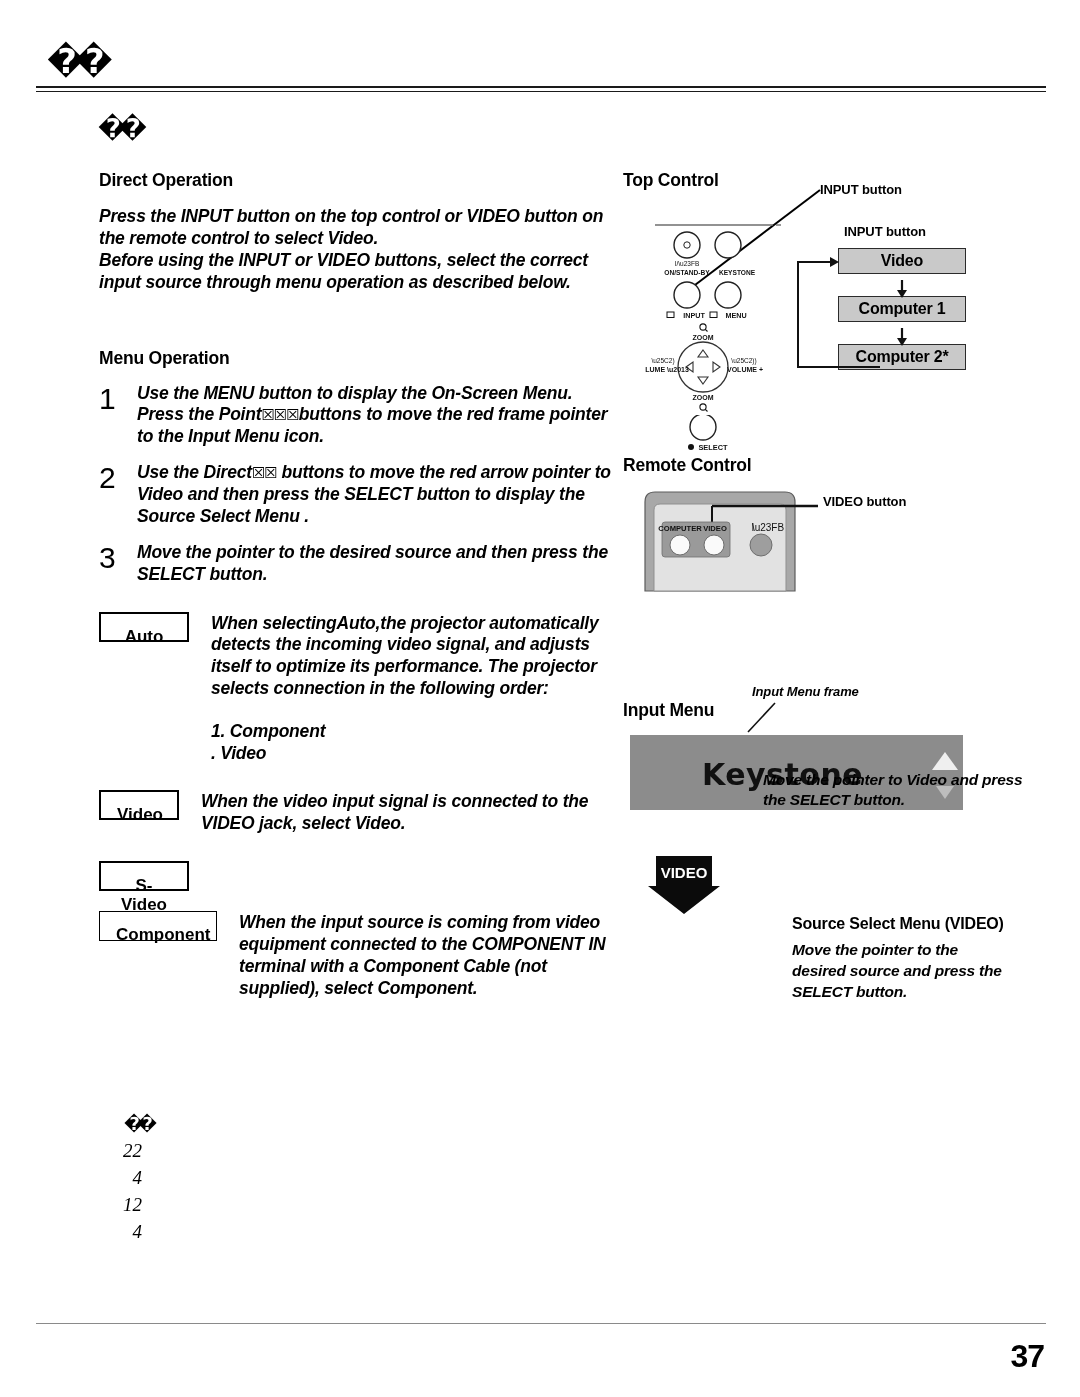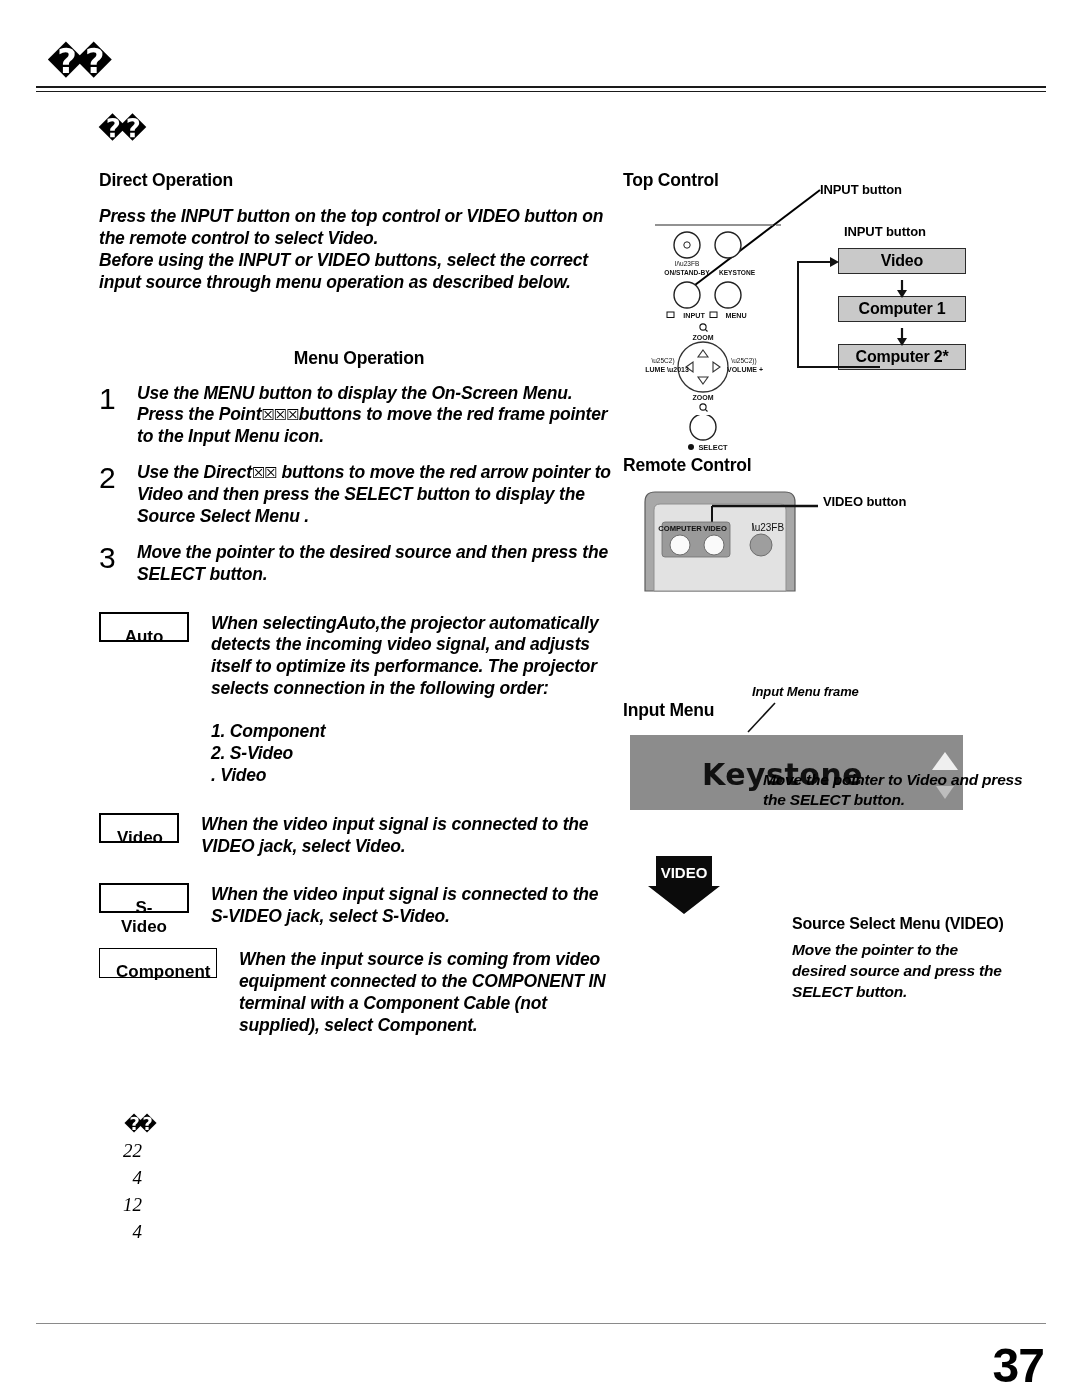--- a/index.html
+++ b/index.html
@@ -154,40 +154,40 @@
     line-height:1.42; text-align:right; width:32px;
   }
 
   
   .rule-bot{
     position:absolute; left:36px; top:1323px; width:1010px; height:0;
     border-top:1.6px solid #8a8a8a;
   }
   .pageno{
     position:absolute; right:36px; top:1338px;
-    font-size:48px; font-weight:bold; letter-spacing:-1px;
+    font-size:32px; font-weight:bold; letter-spacing:-1px;
   }
 </style>
 </head>
 <body>
 
 <div class="hdr-glyph">��</div>
 <div class="rule-top"></div>
 <div class="rule-top2"></div>
 <div class="note-glyph">��</div>
 
 <div class="lcol">
 
   <h3 class="sec">Direct Operation</h3>
   <p class="body">Press the INPUT button on the top control or VIDEO button on the remote control to select Video.</p>
   <p class="body">Before using the INPUT or VIDEO buttons, select the correct input source through menu operation as described below.</p>
 
   <div class="gap-lg"></div>
 
-  <h3 class="sec" style="margin-bottom:4px;text-align:center;">Menu Operation</h3>
+  <h3 class="sec" style="margin-bottom:4px;">Menu Operation</h3>
 
   <div class="step">
     <div class="step-num">1</div>
     <div class="step-txt">
       <p class="body"><span>Use the MENU button to display the On-Screen Menu. Press the Point</span><span class="tofu">☒☒☒</span><span>buttons to move the red frame pointer to the Input Menu icon.</span></p>
     </div>
   </div>
 
   <div class="step">
     <div class="step-num">2</div>
@@ -204,36 +204,32 @@
   </div>
 
   <div class="srcrow" style="margin-top:26px;">
     <div class="srcbox w1">Auto</div>
     <div class="srcdesc">
       <p class="body">When selectingAuto,the projector automatically detects the incoming video signal, and adjusts itself to optimize its performance. The projector selects connection in the following order:</p>
     </div>
   </div>
   <div style="margin-left:112px; margin-top:20px;">
     <p class="orderlist">1. Component</p>
-    <p class="orderlist">2. S-Video</p>
     <p class="orderlist">. Video</p>
   </div>
 
   <div class="srcrow" style="margin-top:26px;">
     <div class="srcbox w2">Video</div>
     <div class="srcdesc">
       <p class="body">When the video input signal is connected to the VIDEO jack, select Video.</p>
     </div>
   </div>
 
   <div class="srcrow" style="margin-top:26px;">
     <div class="srcbox w3">S-Video</div>
-    <div class="srcdesc">
-      <p class="body">When the video input signal is connected to the S-VIDEO jack, select S-Video.</p>
-    </div>
   </div>
 
   <div class="srcrow" style="margin-top:20px;">
     <div class="srcbox w4">Component</div>
     <div class="srcdesc">
       <p class="body">When the input source is coming from video equipment connected to the COMPONENT IN terminal with a Component Cable (not supplied), select Component.</p>
     </div>
   </div>
 </div>
 

